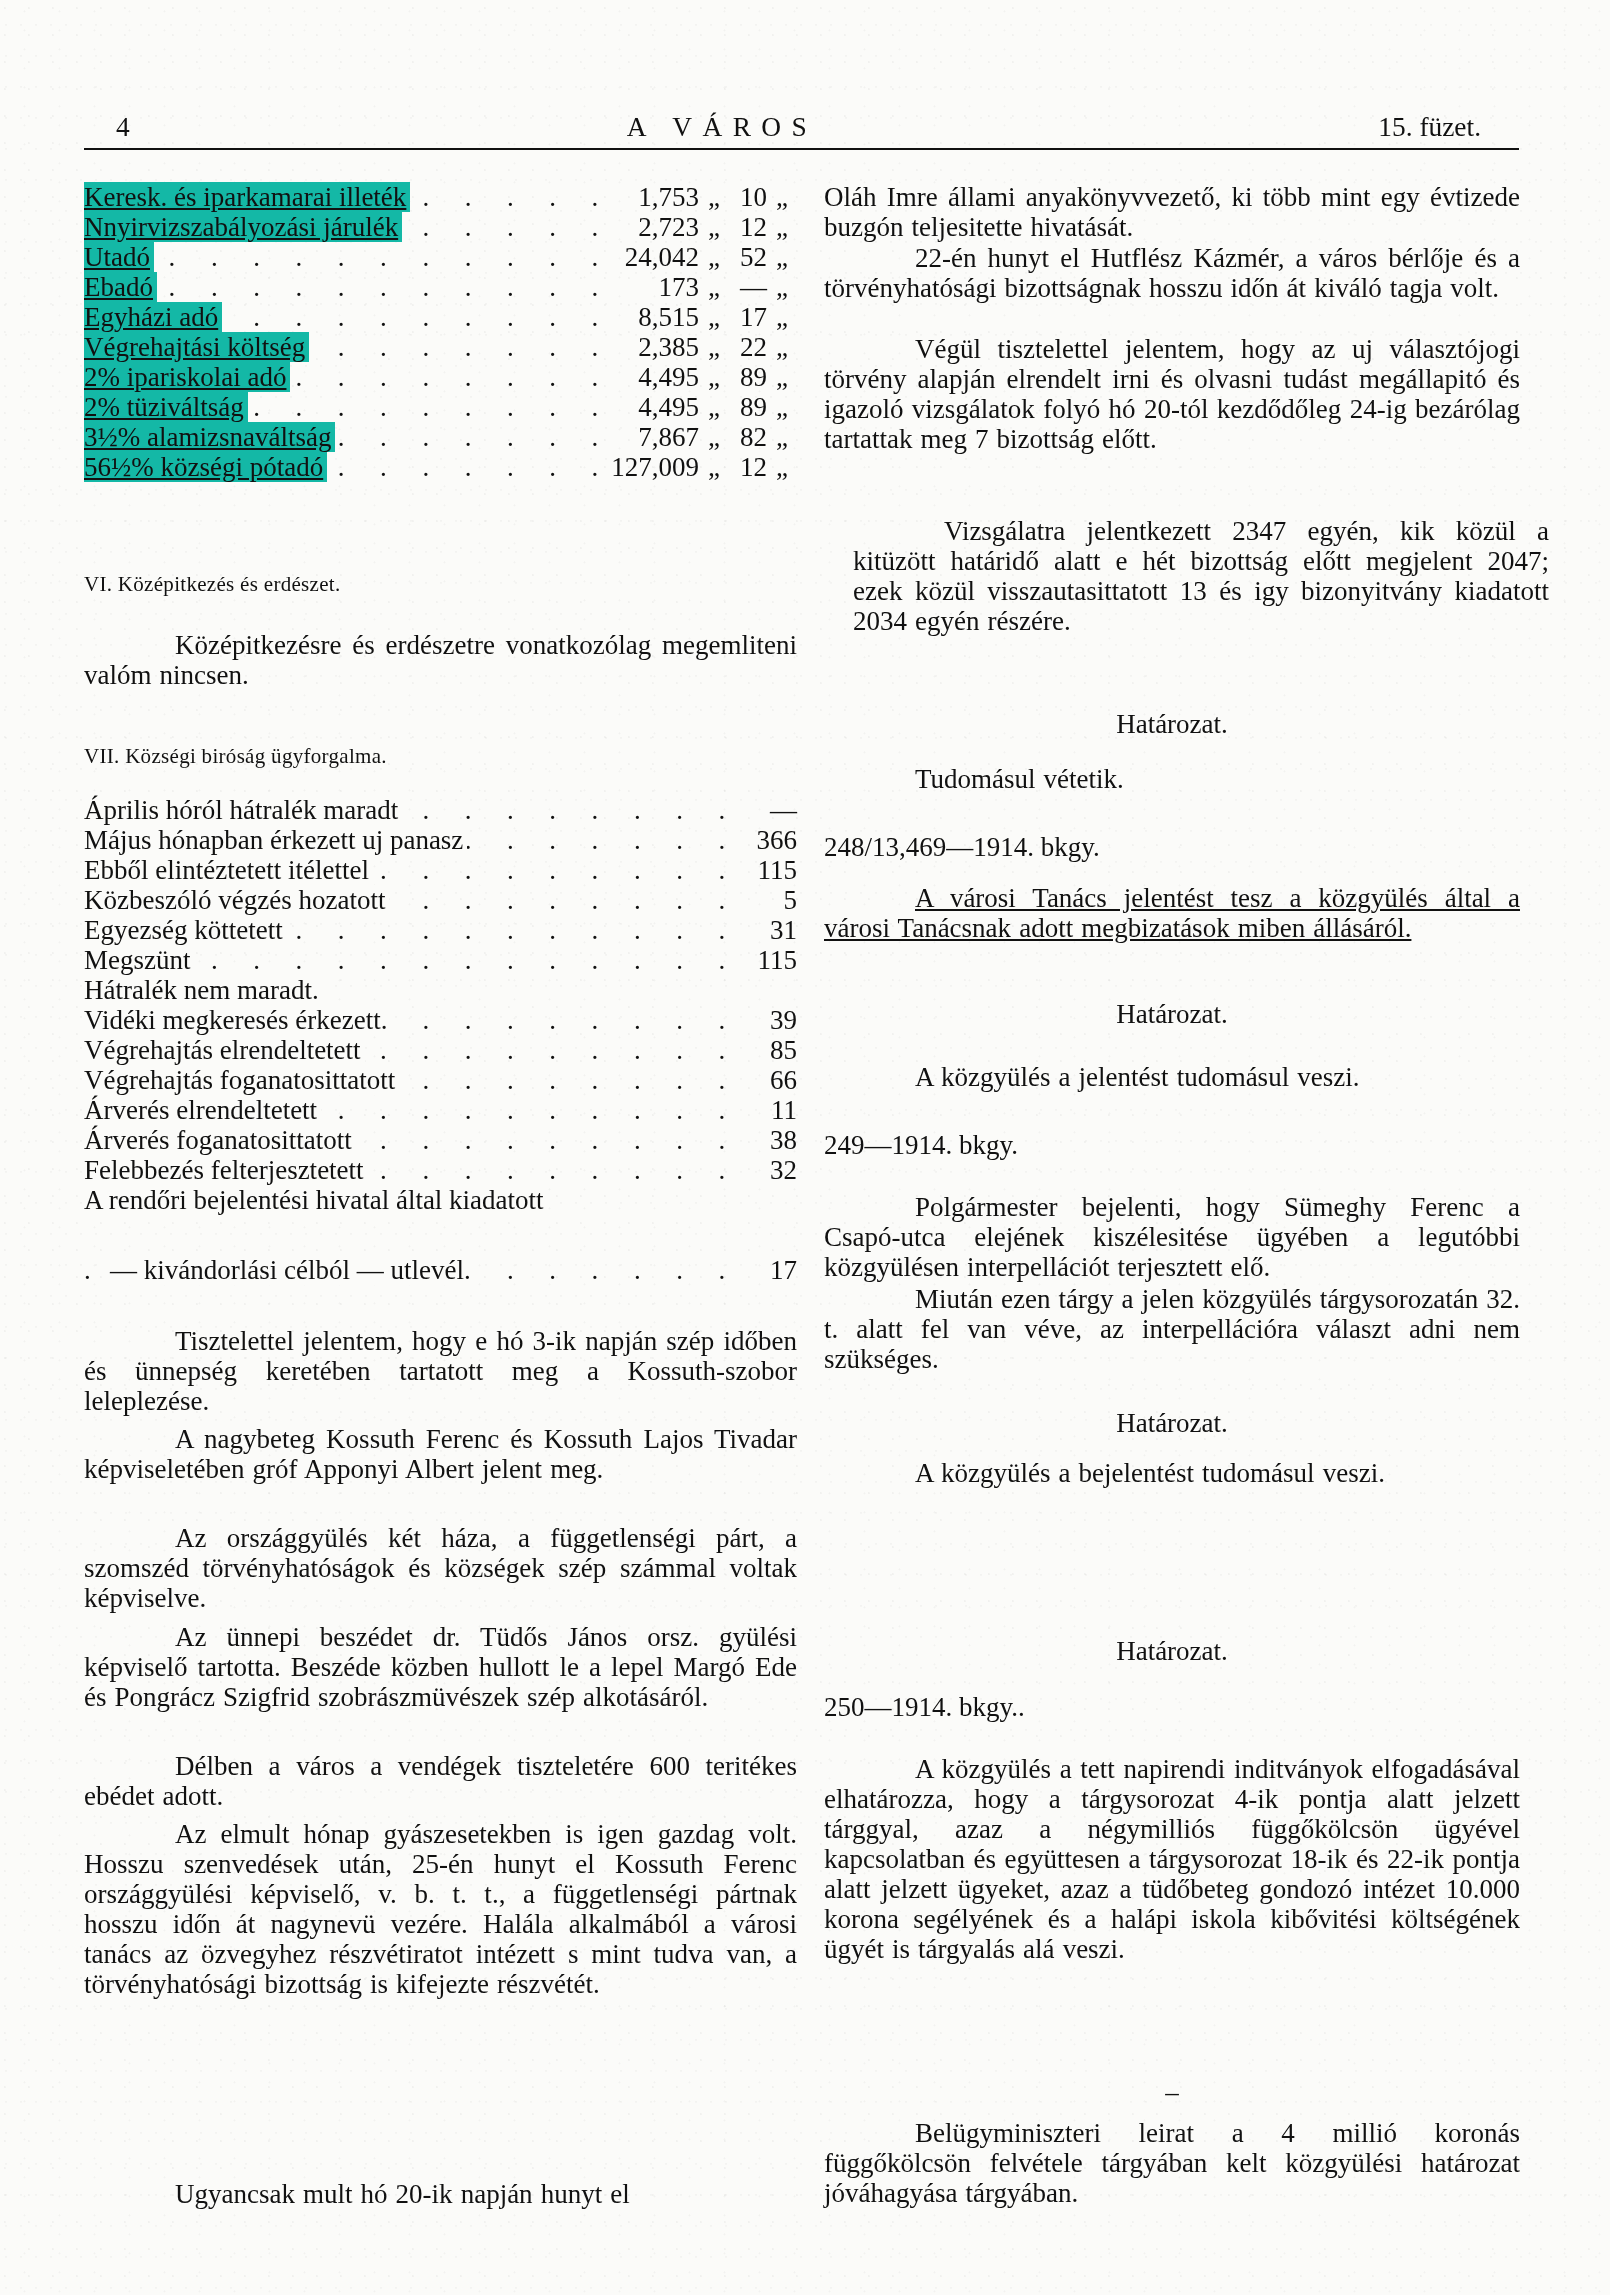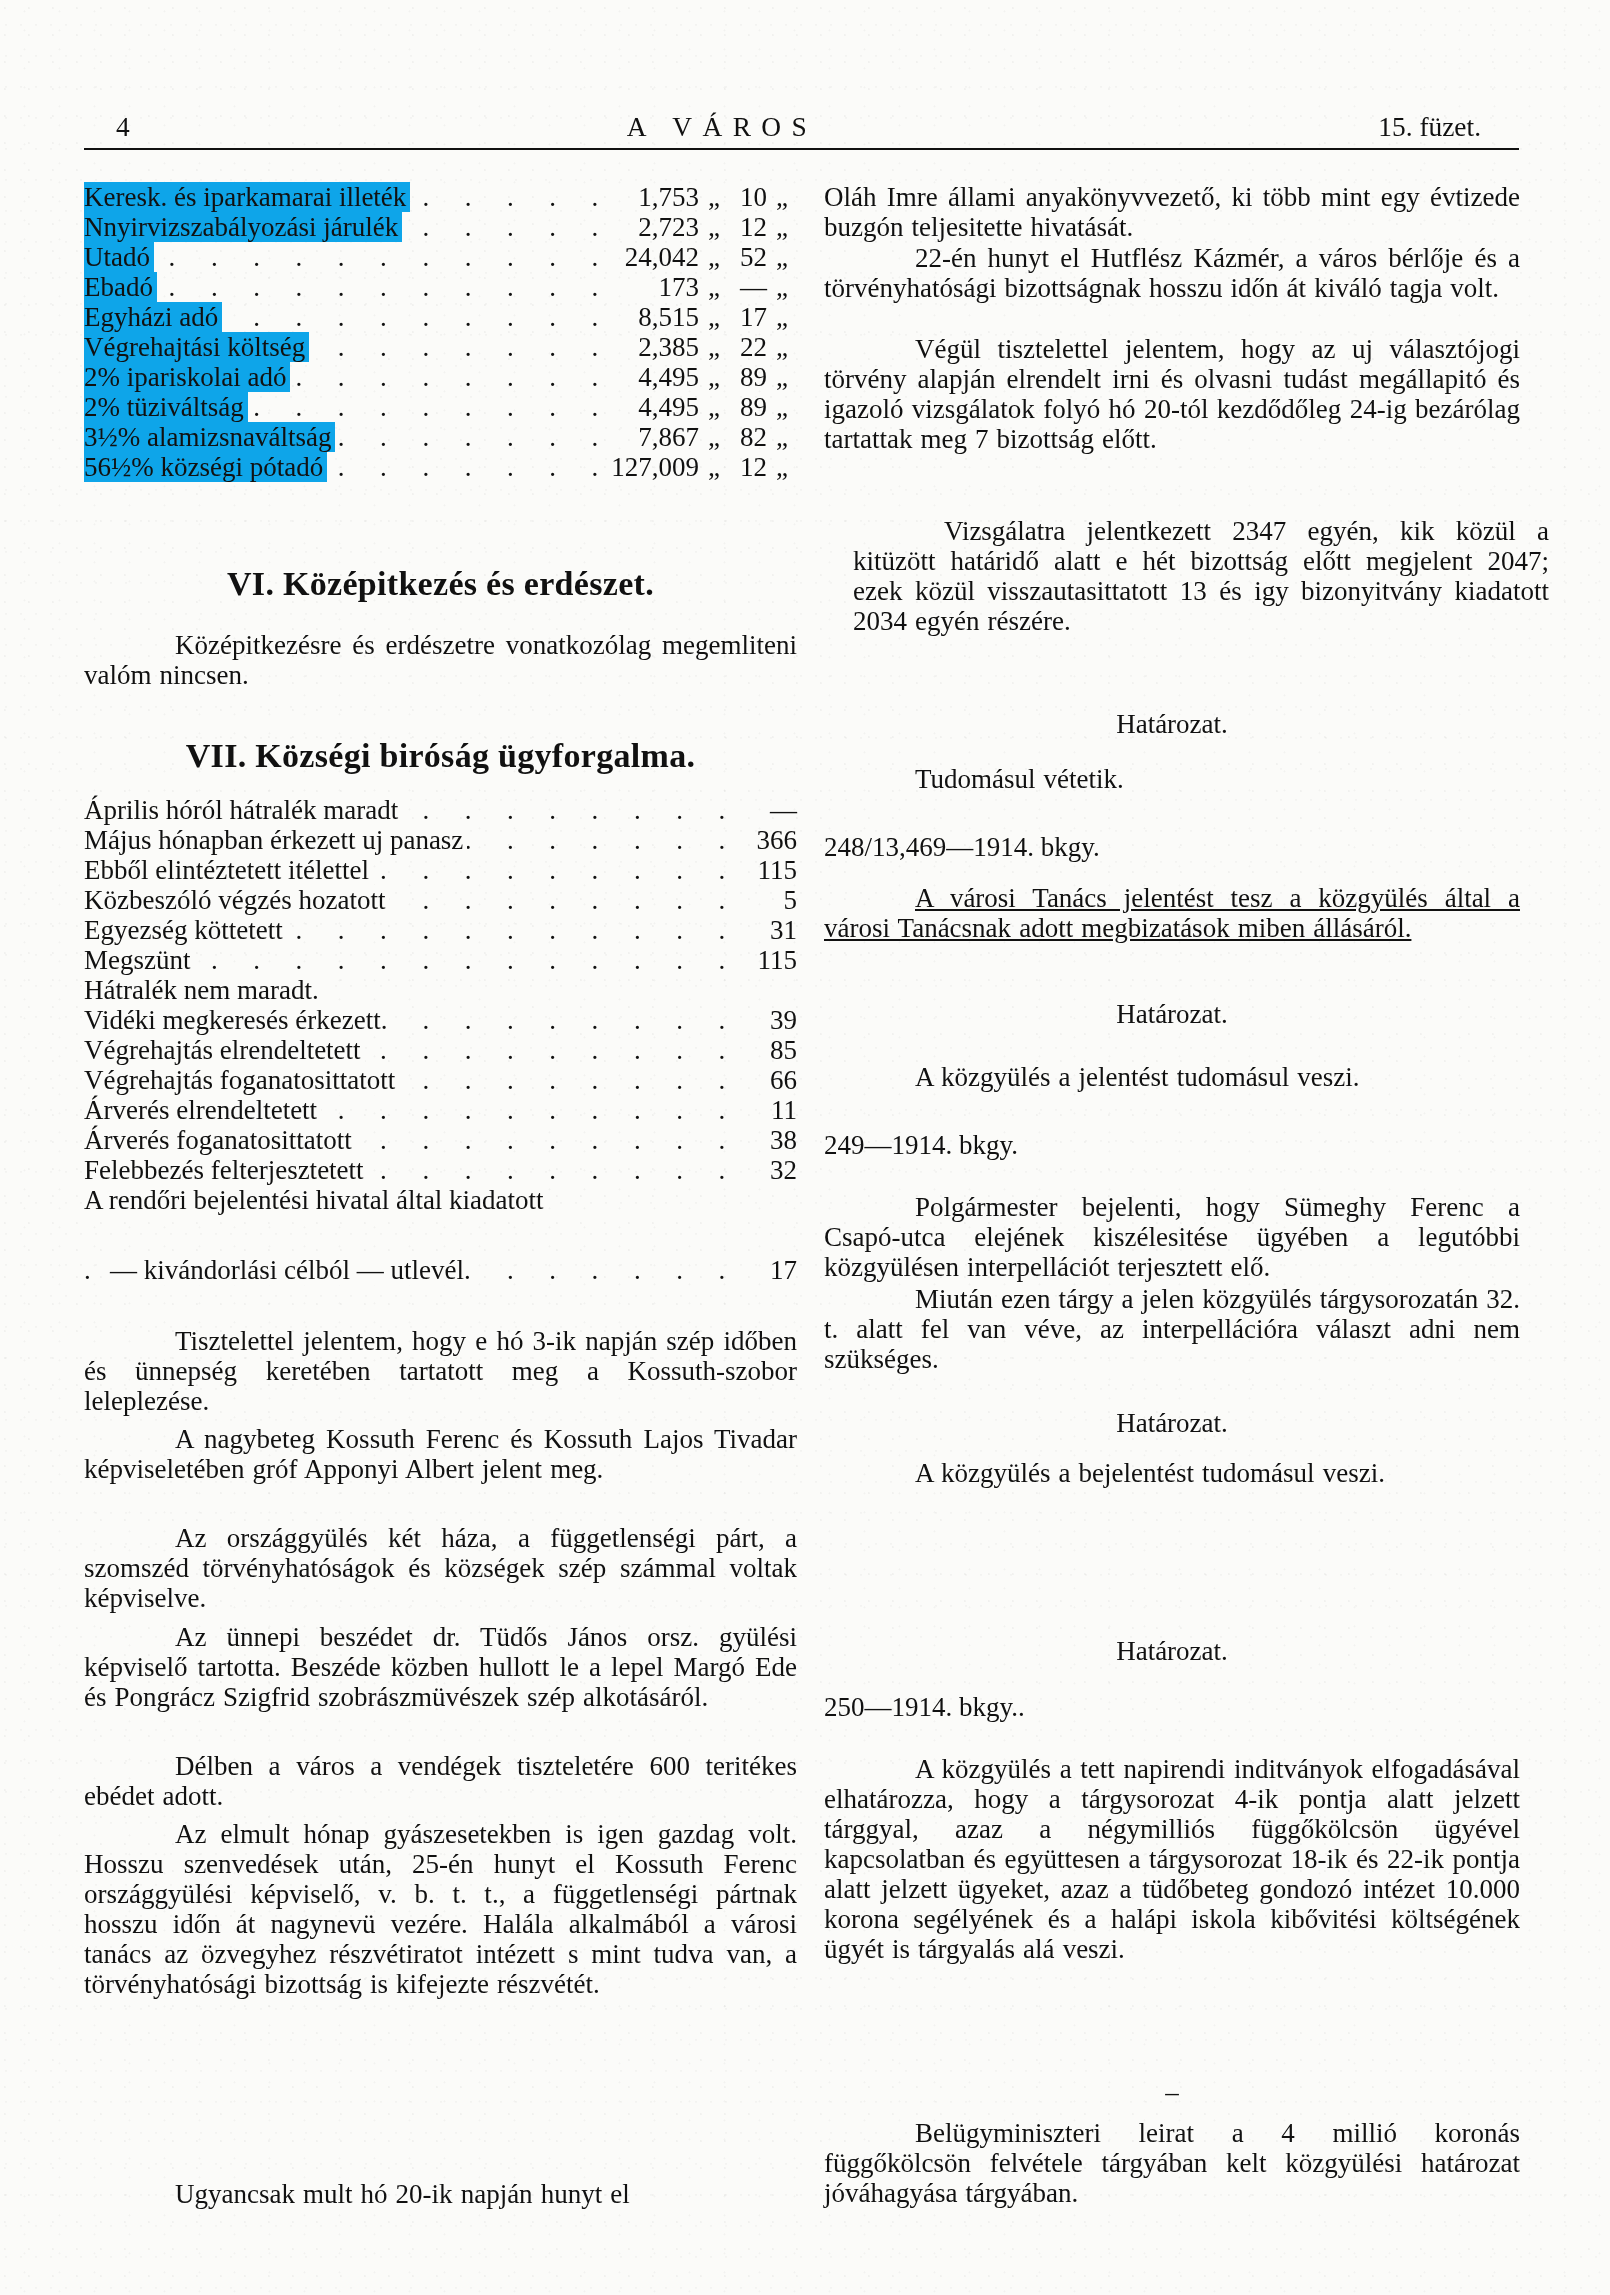--- a/index.html
+++ b/index.html
@@ -21,26 +21,26 @@
   .hdr-rule { position: absolute; left: 84px; width: 1435px; top: 148px; height: 0; border-top: 2.6px solid #111; }
 
   .col { position: absolute; font-size: 27px; line-height: 30px; }
   .left { left: 84px; width: 713px; }
   .right { left: 824px; width: 696px; }
 
   .blk { position: absolute; left: 0; width: 100%; }
   .p { text-align: justify; text-align-last: left; margin: 0; word-spacing: 1.3px; }
   .p.ind { text-indent: 91px; }
   .center { text-align: center; }
-  .bold-h { font-weight: bold; text-align: center; font-size: 34px; letter-spacing: 0.3px; }
+  .bold-h { font-weight: normal; font-size: 21px; letter-spacing: 0.3px; }
 
   
   .trow { display: flex; height: 30px; align-items: baseline; white-space: nowrap; }
   .tlabel { flex: 1 1 auto; overflow: hidden; position: relative; }
-  .tlabel .lt { background: #0ea5e9; padding-right: 3.9px; position: relative; z-index: 1; }
+  .tlabel .lt { background: #14b8a6; padding-right: 3.9px; position: relative; z-index: 1; text-decoration: underline; }
   .tlabel .dots { position: absolute; left: 0; right: 0; top: 0; text-align: right; letter-spacing: 14.4px; color: #111; }
   .tamt { width: 98px; text-align: right; }
   .tq { width: 30px; text-align: center; }
   .tcent { width: 38px; text-align: right; }
 
   
   .crow { display: flex; height: 30px; align-items: baseline; white-space: nowrap; }
   .clabel { flex: 1 1 auto; overflow: hidden; position: relative; }
   .clabel .lt { background: #fbfbf9; padding-right: 3.9px; position: relative; z-index: 1; }
   .clabel .dots { position: absolute; left: 0; right: 0; top: 0; text-align: right; letter-spacing: 14.4px; }

